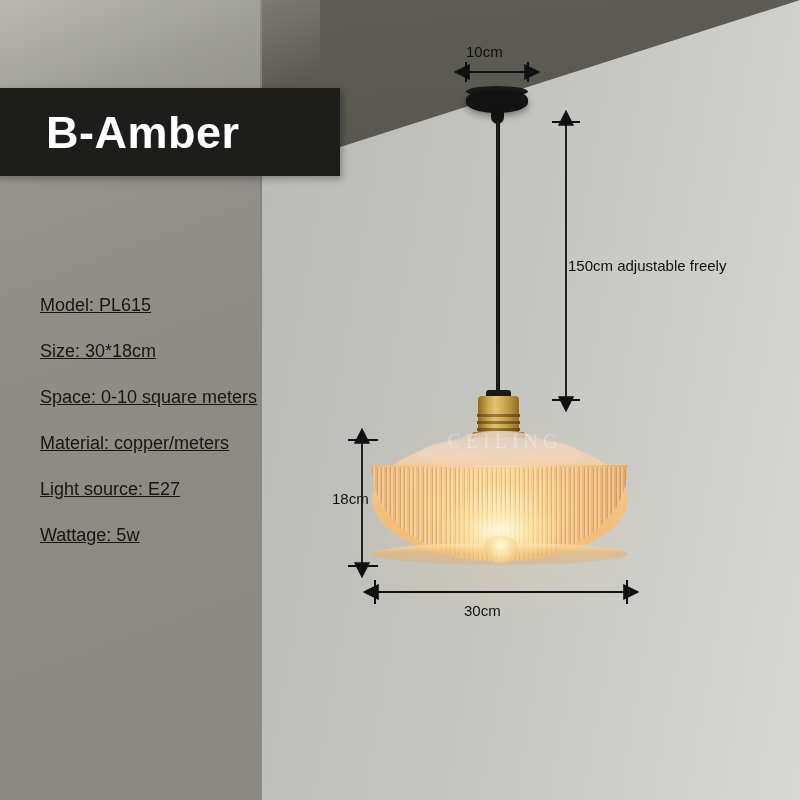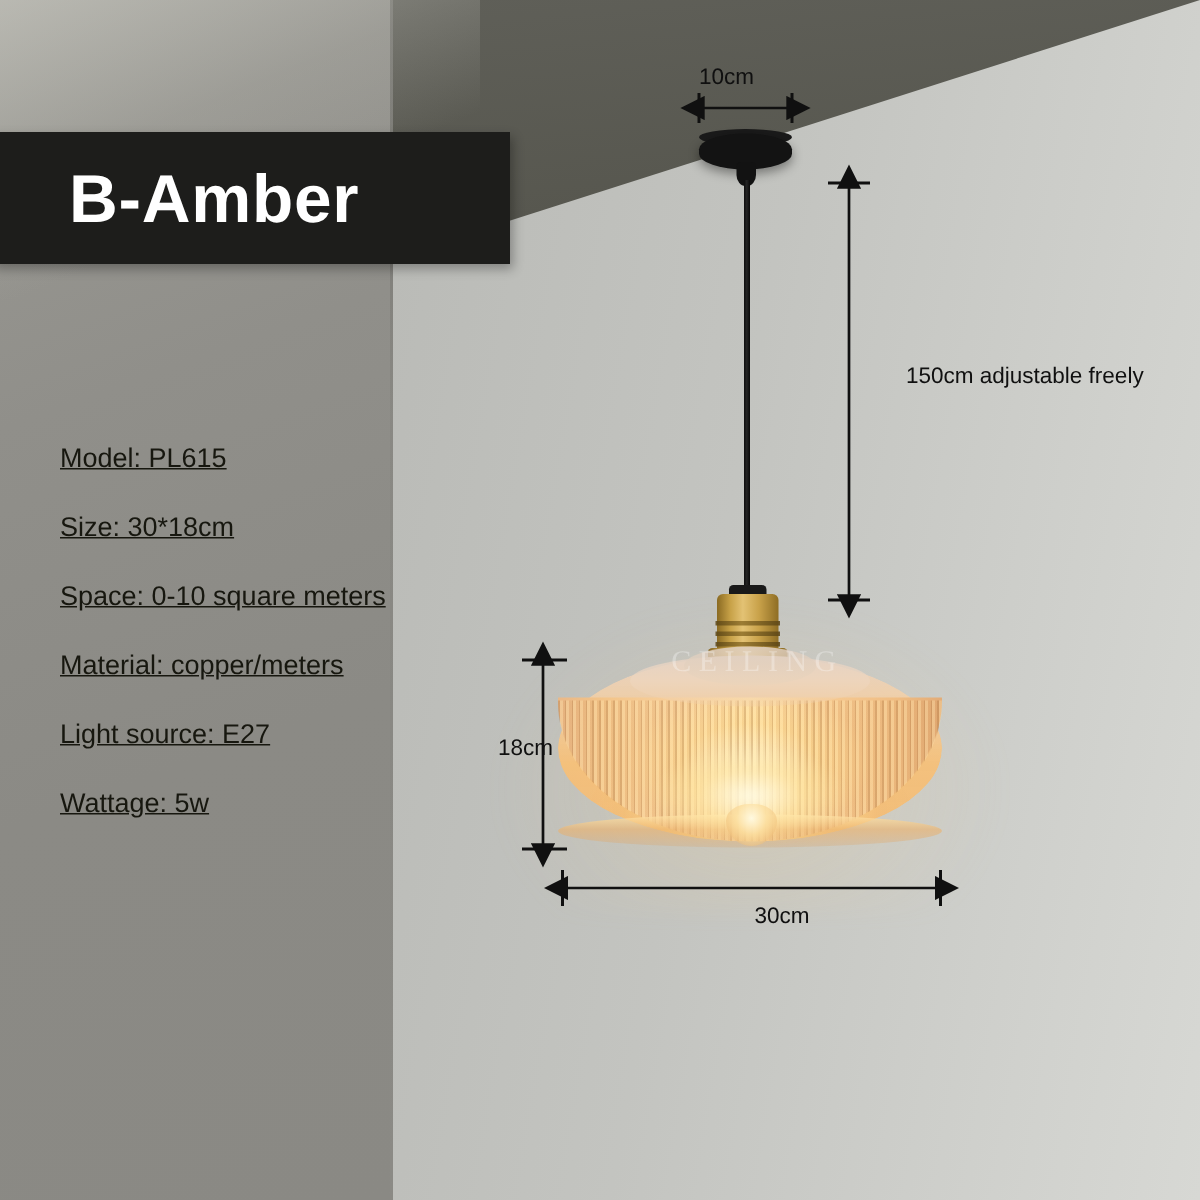--- a/index.html
+++ b/index.html
@@ -264,23 +264,23 @@
     line-height: 1;
   }
   .dim-svg {
     position: absolute;
     left: 0; top: 0;
     width: 800px; height: 800px;
     pointer-events: none;
     overflow: visible;
   }
   .dim-label-10cm  { left: 466px; top: 44px; }
-  .dim-label-150cm { left: 568px; top: 243px; padding-left: 36px; }
+  .dim-label-150cm { left: 568px; top: 258px; }
   .dim-label-18cm  { left: 301px; top: 491px; margin-left: 31px; }
-  .dim-label-30cm  { left: 503px; top: 603px; }
+  .dim-label-30cm  { left: 464px; top: 603px; }
 </style>
 </head>
 <body>
 
 <div id="scene">
 
   <div class="bg-left-wall"></div>
   <div class="bg-ceiling"></div>
   <div class="bg-right-wall"></div>
   <div class="bg-ceiling-shadow"></div>

